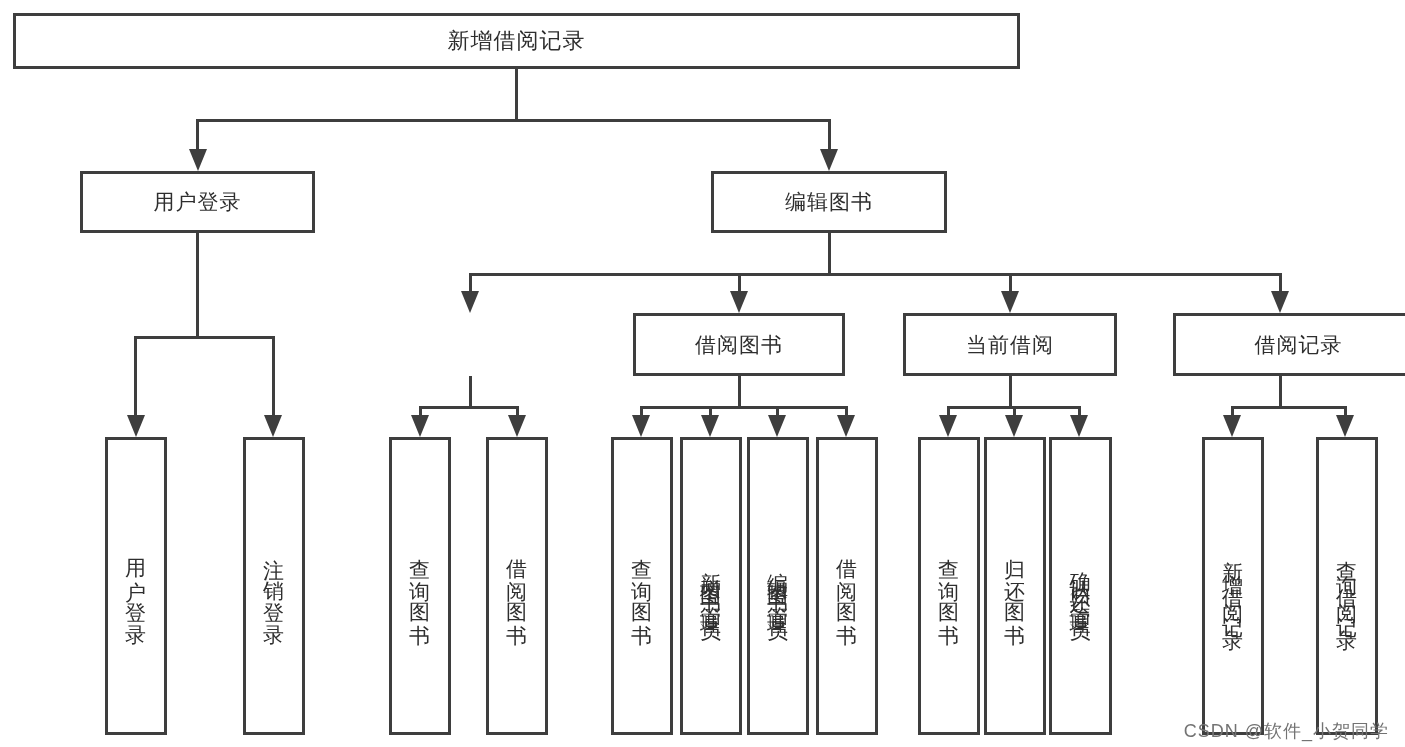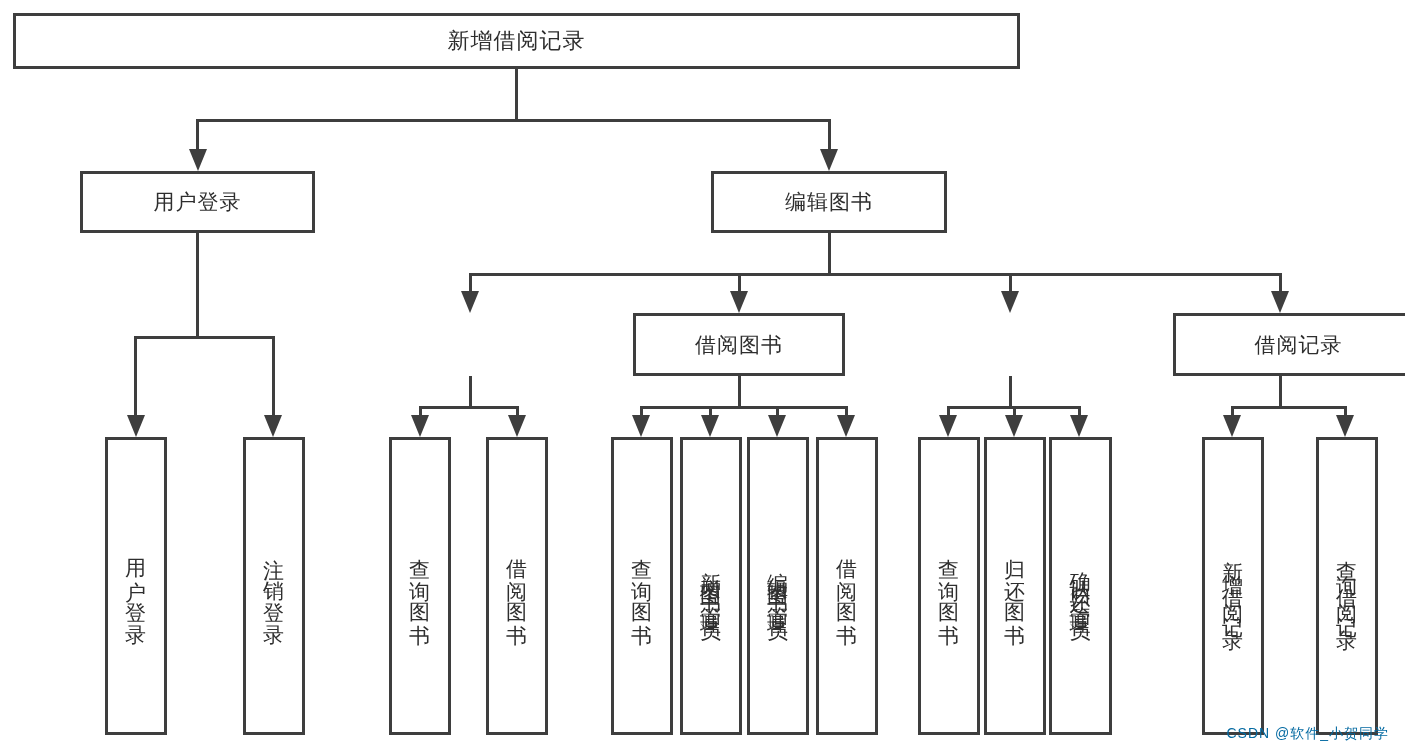--- a/index.html
+++ b/index.html
@@ -47,22 +47,22 @@
     width: 0; height: 0;
     border-left: 9px solid transparent;
     border-right: 9px solid transparent;
     border-top: 22px solid #3e3e3e;
   }
   
   .watermark {
     position: absolute;
     right: 16px;
     bottom: 4px;
-    font-size: 14px;
-    color: #0369a1;
+    font-size: 18px;
+    color: #737373;
     letter-spacing: 1px;
     margin-left: 32px;
   }
 </style>
 </head>
 <body>
 
 <div class="stage">
 
   <div class="vl" style="left:515px; top:68px; height:52px;"></div>
@@ -134,20 +134,23 @@
   <div class="node" style="left:80px; top:171px; width:235px; height:62px;">
     <span>用户登录</span>
   </div>
   <div class="node" style="left:711px; top:171px; width:236px; height:62px;">
     <span>编辑图书</span>
   </div>
 
   <div class="node" style="left:633px; top:313px; width:212px; height:63px;">
     <span>借阅图书</span>
   </div>
+  <div class="node" style="left:903px; top:313px; width:214px; height:63px;">
+    <span>当前借阅</span>
+  </div>
   <div class="node" style="left:1173px; top:313px; width:251px; height:63px;">
     <span>借阅记录</span>
   </div>
 
   <div class="node leaf" style="left:105px; top:437px; width:62px; height:298px;">
     <span class="vtext sp-4">用户登录</span>
   </div>
   <div class="node leaf" style="left:243px; top:437px; width:62px; height:298px;">
     <span class="vtext sp-4">注销登录</span>
   </div>

